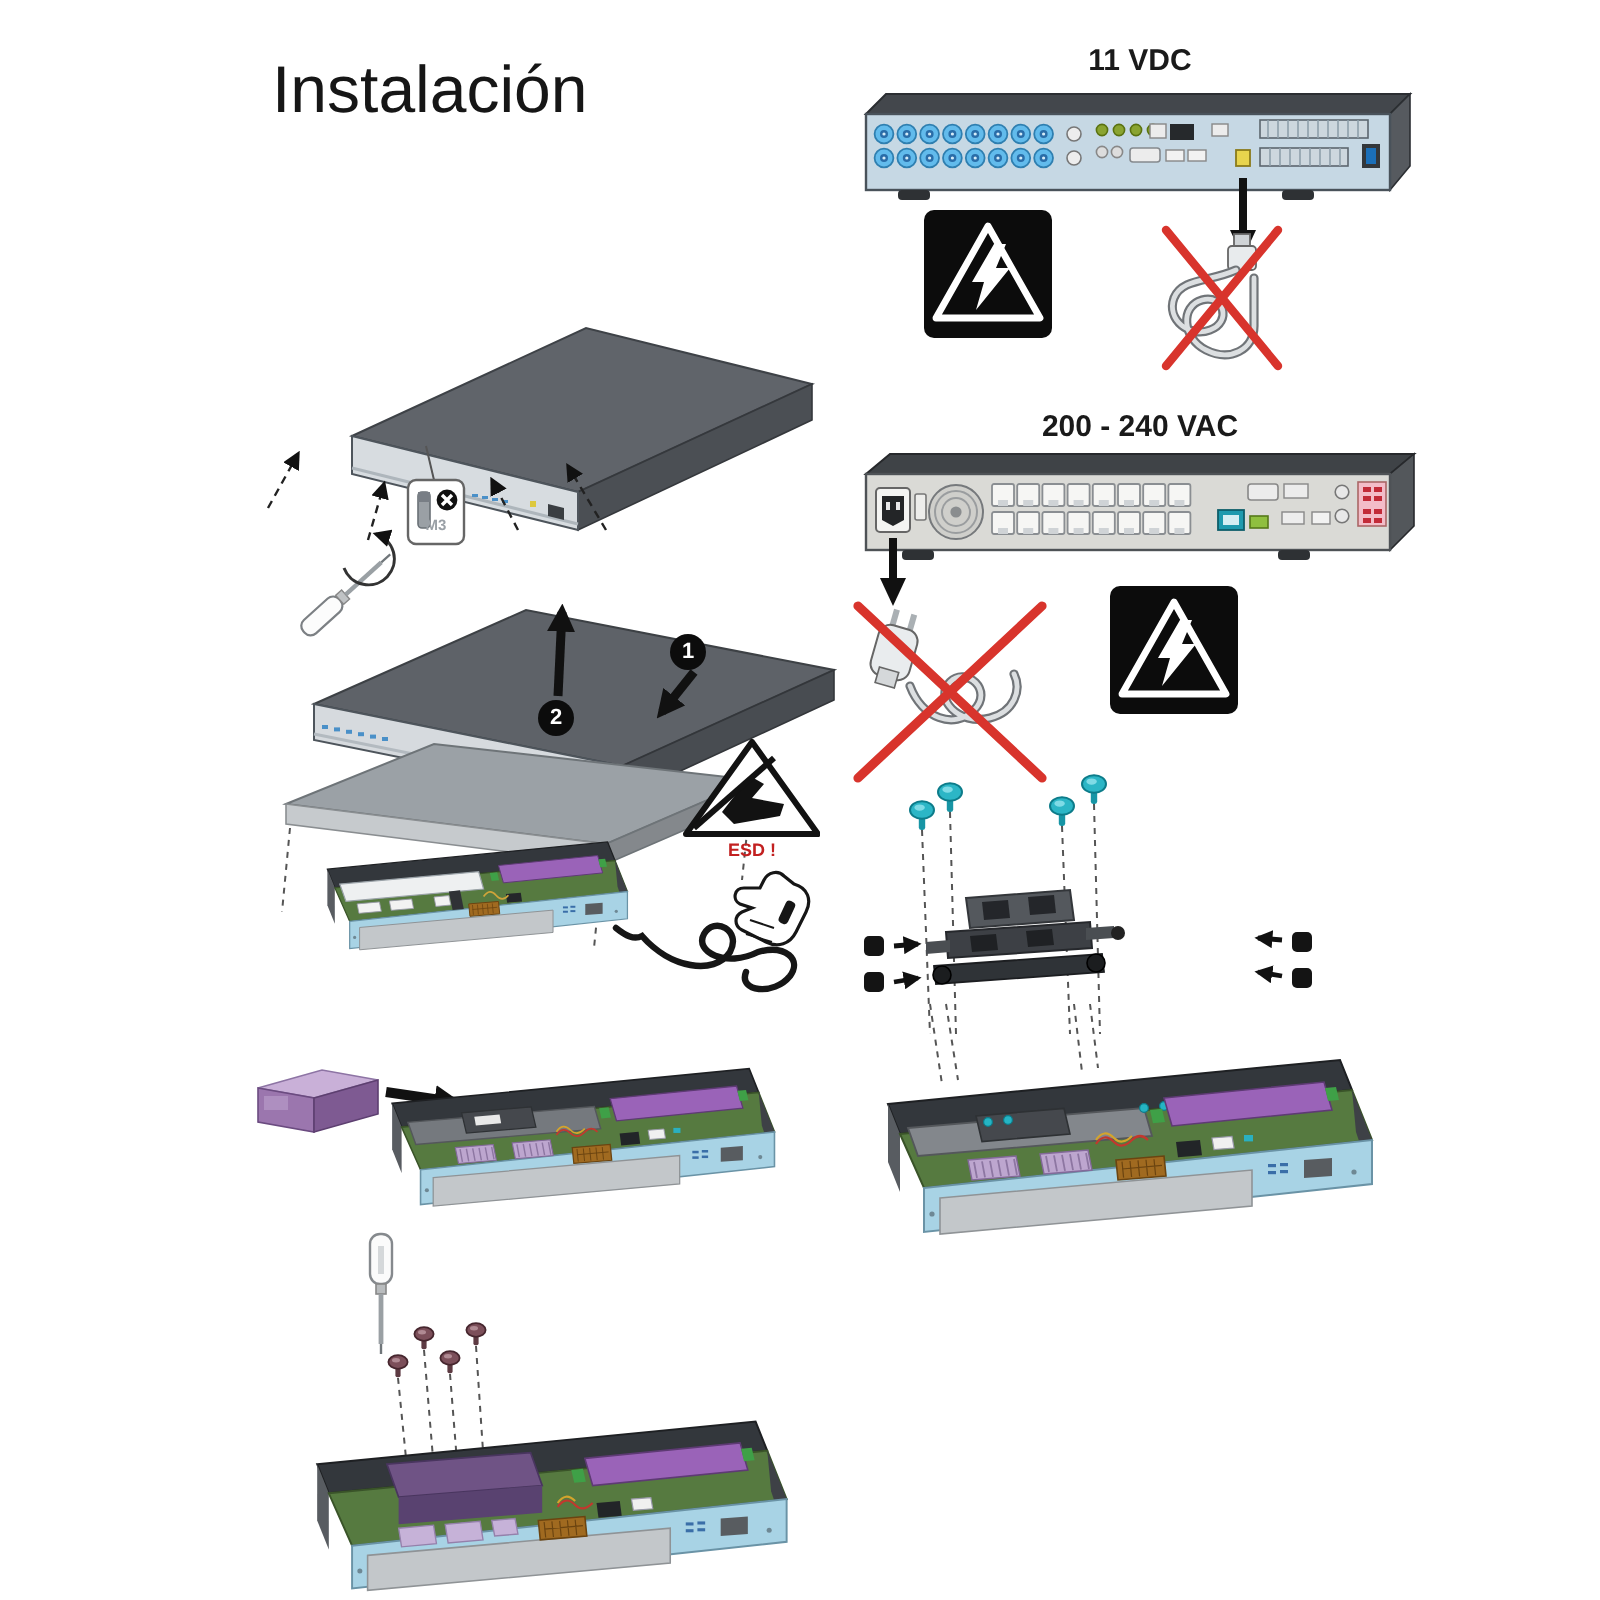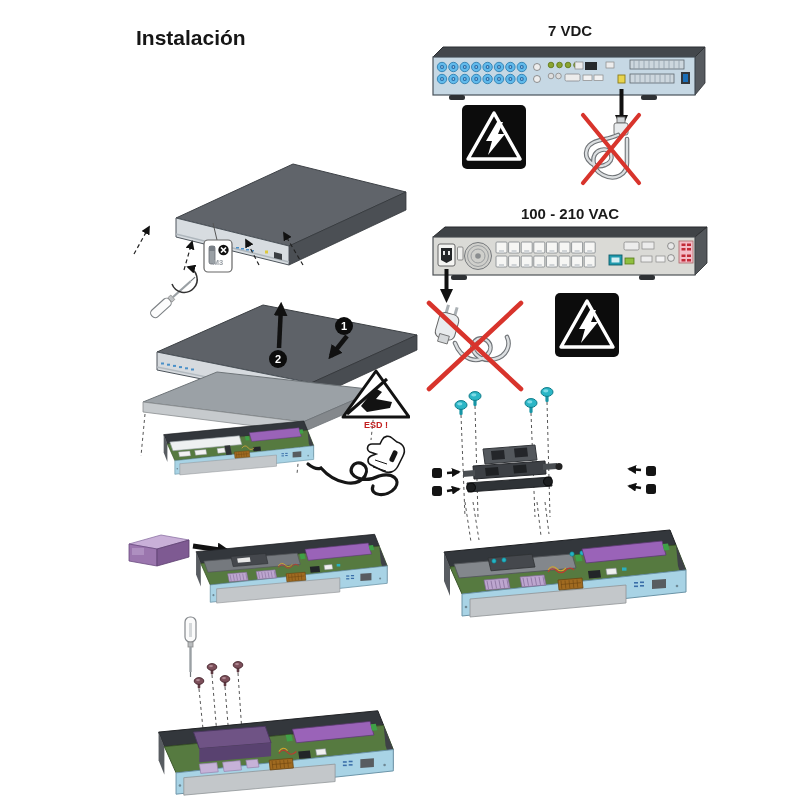--- a/index.html
+++ b/index.html
@@ -1,21 +1,21 @@
 <!DOCTYPE html>
 <html><head>
 <meta charset="utf-8">
 <style>
   html,body{margin:0;padding:0;background:#fff;}
   #page{position:relative;width:800px;height:800px;background:#fff;overflow:hidden;
         font-family:"Liberation Sans",sans-serif;}
   .fig{position:absolute;}
   .fig svg{display:block;width:100%;height:100%;}
   svg text{font-family:"Liberation Sans",sans-serif;}
-  .doc-title{position:absolute;left:136px;top:26px;font-size:21px;font-weight:bold;color:#161616;}
+  .doc-title{position:absolute;left:136px;top:26px;font-size:33px;font-weight:normal;color:#161616;}
   .pwr-label{position:absolute;left:0;right:0;top:0;height:20px;text-align:center;
              font-size:15px;font-weight:bold;color:#1a1a1a;}
   .pwr-svg{position:absolute;left:0;top:20px;right:0;bottom:0;}
 </style>
 </head>
 <body>
 
 <div id="page">
 
   <svg width="0" height="0" style="position:absolute" aria-hidden="true">
@@ -80,21 +80,21 @@
           <rect x="210" y="63" width="4" height="1.6" fill="#3a6ea8"></rect>
         <circle cx="36" cy="85" r="1.3" fill="#6e8894"></circle>
           <circle cx="247" cy="64" r="1.3" fill="#6e8894"></circle>
       </g>
     </defs>
   </svg>
 
   <div class="doc-title">Instalación</div>
 
   <div class="fig" style="left:425px;top:22px;width:290px;height:172px">
-    <div class="pwr-label">7 VDC</div>
+    <div class="pwr-label">11 VDC</div>
     <div class="pwr-svg">
         <svg viewBox="0 0 290 150">
       <g>
         <polygon points="8,14 18,4 280,4 270,14" fill="#43474c" stroke="#2b2e32" stroke-width="1"></polygon>
         <polygon points="270,14 280,4 280,40 270,52" fill="#565a5f" stroke="#2b2e32" stroke-width="0.8"></polygon>
         <rect x="8" y="14" width="262" height="38" fill="#c6d8e4" stroke="#49525a" stroke-width="1.2"></rect>
         <rect x="24" y="52" width="16" height="5" rx="2" fill="#2e3134"></rect>
             <rect x="216" y="52" width="16" height="5" rx="2" fill="#2e3134"></rect>
         <g>
           <use href="#bnc" x="17" y="24"></use>
@@ -150,21 +150,21 @@
         <rect x="189" y="80" width="14" height="12" rx="2" fill="#e8ebed" stroke="#666" stroke-width="0.9"></rect>
         <path d="M193,92 C180,98 166,96 162,106 C158,117 170,126 180,122 C191,118 187,104 176,107 C165,110 166,126 178,132 C190,138 202,132 202,120 L202,96" fill="none" stroke="#707478" stroke-width="4.6" stroke-linecap="round"></path>
         <path d="M193,92 C180,98 166,96 162,106 C158,117 170,126 180,122 C191,118 187,104 176,107 C165,110 166,126 178,132 C190,138 202,132 202,120 L202,96" fill="none" stroke="#dcdfe1" stroke-width="2.4" stroke-linecap="round"></path>
         <path d="M158,72 L214,140 M214,72 L158,140" stroke="#d8342c" stroke-width="4.2" stroke-linecap="round"></path>
       </g>
     </svg>
       </div>
   </div>
 
   <div class="fig" style="left:425px;top:205px;width:290px;height:195px">
-    <div class="pwr-label">100 - 210 VAC</div>
+    <div class="pwr-label">200 - 240 VAC</div>
     <div class="pwr-svg">
         <svg viewBox="0 0 290 175">
       <g>
         <polygon points="8,12 20,2 282,2 270,12" fill="#3f4347" stroke="#27292c" stroke-width="1"></polygon>
         <polygon points="270,12 282,2 282,38 270,50" fill="#53575b" stroke="#27292c" stroke-width="0.8"></polygon>
         <rect x="8" y="12" width="262" height="38" fill="#dadad6" stroke="#4e5256" stroke-width="1.2"></rect>
         <rect x="26" y="50" width="16" height="5" rx="2" fill="#2e3134"></rect>
             <rect x="214" y="50" width="16" height="5" rx="2" fill="#2e3134"></rect>
         <g>
           <rect x="13" y="19" width="17" height="22" rx="2" fill="#f4f4f2" stroke="#666" stroke-width="1"></rect>

